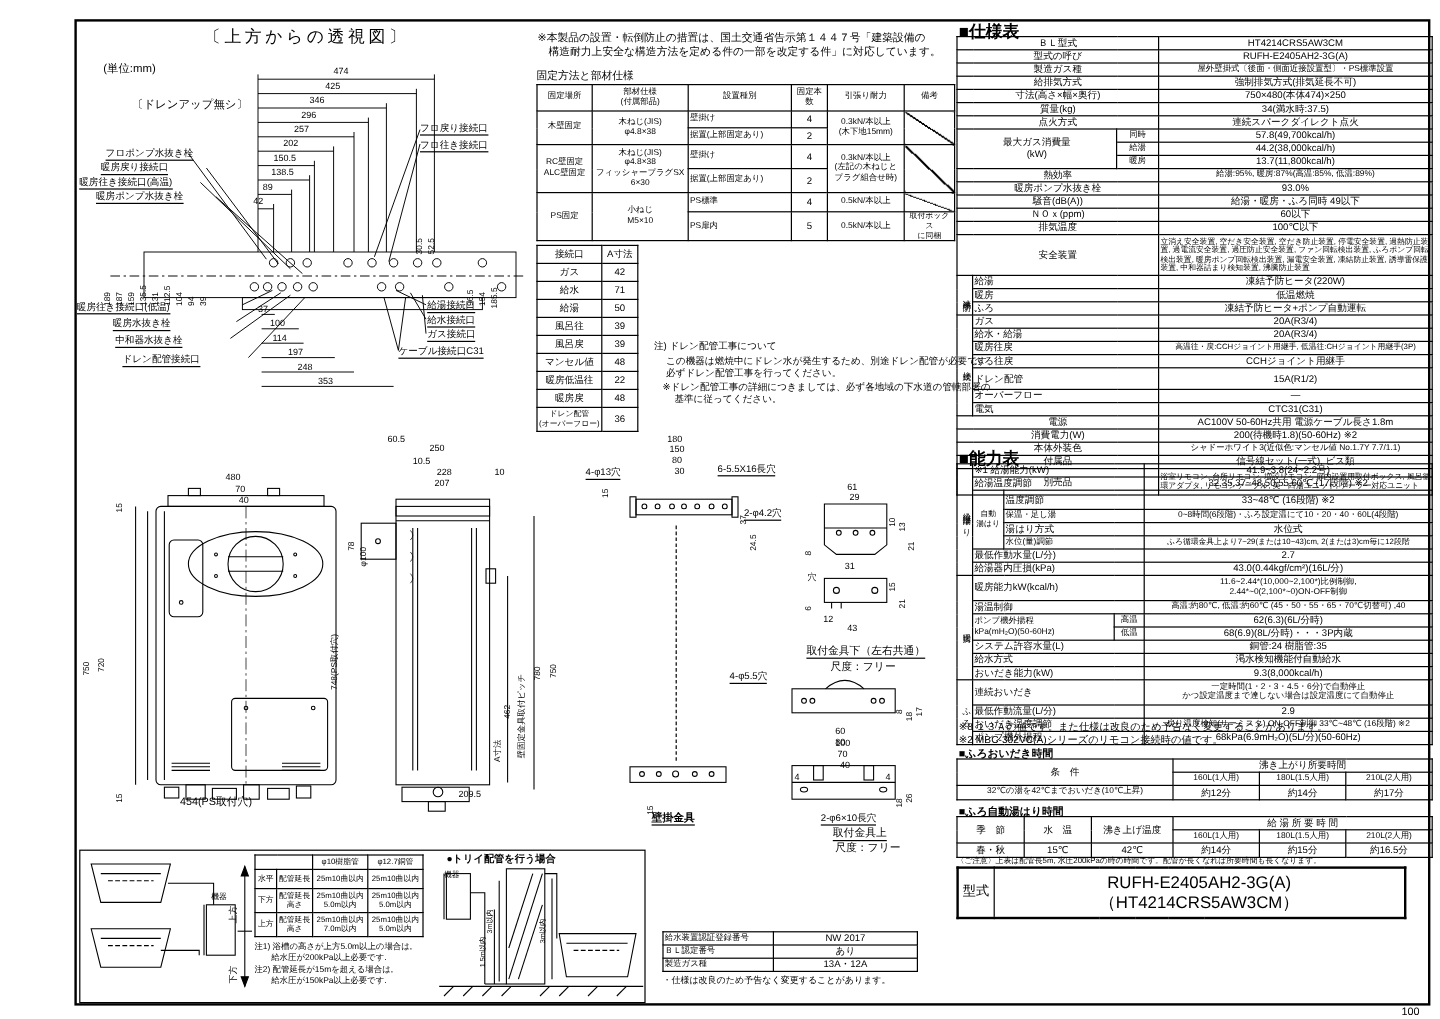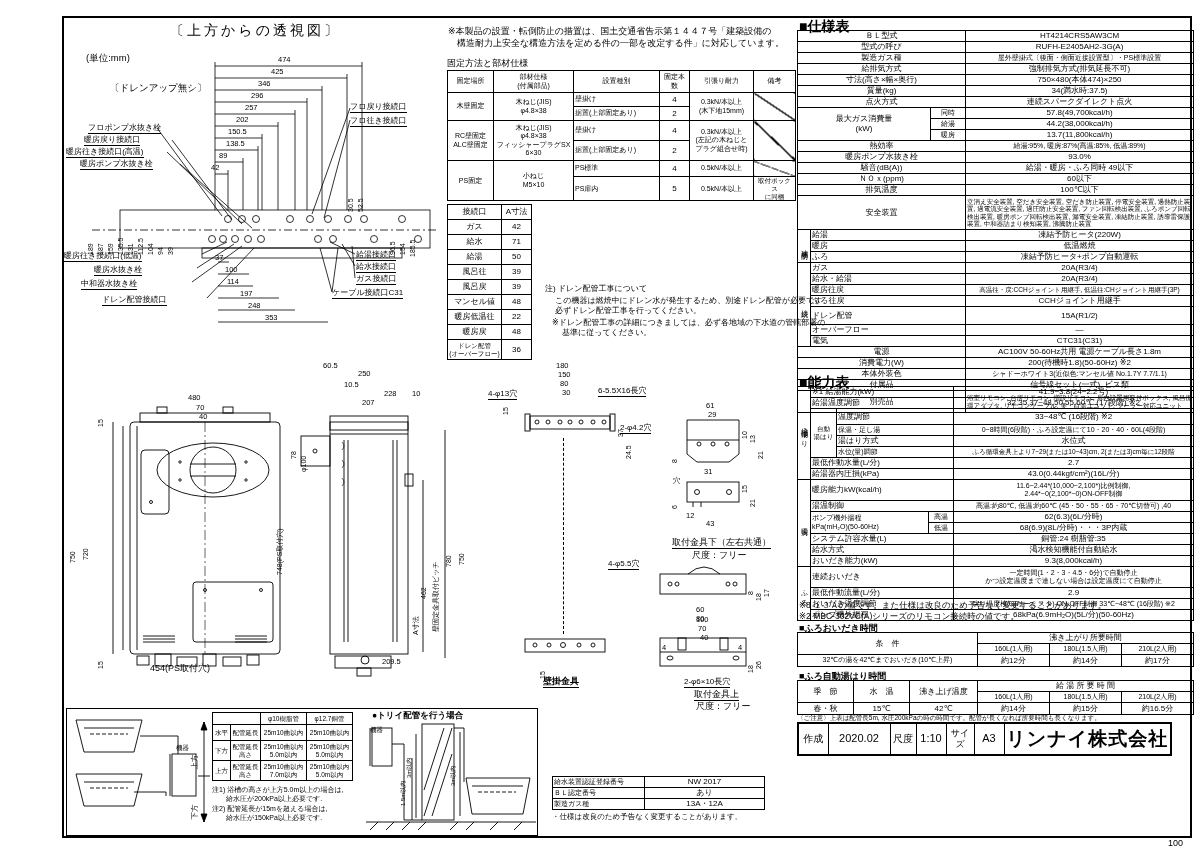--- a/index.html
+++ b/index.html
@@ -130,21 +130,21 @@
 <span class="d" style="left:227px;top:278px">114</span>
 <span class="d" style="left:240px;top:290px">197</span>
 <span class="d" style="left:248px;top:302px">248</span>
 <span class="d" style="left:265px;top:314px">353</span>
 <span class="lab" style="left:88px;top:124px">フロポンプ水抜き栓</span>
 <span class="lab" style="left:84px;top:136px">暖房戻り接続口</span>
 <span class="lab" style="left:66px;top:148px">暖房往き接続口(高温)</span>
 <span class="lab" style="left:80px;top:160px">暖房ポンプ水抜き栓</span>
 <span class="lab" style="left:64px;top:252px">暖房往き接続口(低温)</span>
 <span class="lab" style="left:94px;top:266px">暖房水抜き栓</span>
-<span class="lab" style="left:81px;top:280px">中和器水抜き栓</span>
+<span class="lab" style="left:96px;top:280px">中和器水抜き栓</span>
 <span class="lab" style="left:102px;top:296px">ドレン配管接続口</span>
 <span class="lab" style="left:350px;top:103px">フロ戻り接続口</span>
 <span class="lab" style="left:350px;top:117px">フロ往き接続口</span>
 <span class="lab" style="left:356px;top:251px">給湯接続口</span>
 <span class="lab" style="left:356px;top:263px">給水接続口</span>
 <span class="lab" style="left:356px;top:275px">ガス接続口</span>
 <span class="lab" style="left:332px;top:289px">ケーブル接続口C31</span>
 
 <svg class="abs" style="left:95px;top:390px" width="200" height="300" viewBox="0 0 200 300">
   <g stroke="#000" stroke-width="0.9" fill="none">
@@ -209,21 +209,21 @@
     <rect x="40" y="266" width="56" height="12"></rect>
         <rect x="62" y="278" width="14" height="8"></rect>
         <circle cx="70" cy="270" r="4"></circle>
     <line x1="150" y1="40" x2="150" y2="268"></line>
     <line x1="128" y1="90" x2="128" y2="262"></line>
   </g>
 </svg>
 <span class="d" style="left:323px;top:362px">60.5</span>
 <span class="d" style="left:358px;top:370px">250</span>
 <span class="d" style="left:344px;top:381px">10.5</span>
-<span class="d" style="left:384px;top:390px">228</span>
+<span class="d" style="left:364px;top:390px">228</span>
 <span class="d" style="left:362px;top:399px">207</span>
 <span class="d" style="left:412px;top:390px">10</span>
 <span class="r" style="left:297px;top:452px">78</span>
 <span class="r" style="left:307px;top:465px">φ100</span>
 <span class="r" style="left:452px;top:560px">780</span>
 <span class="r" style="left:465px;top:558px">750</span>
 <span class="r" style="left:427px;top:592px">462</span>
 <span class="r" style="left:419px;top:628px">A寸法</span>
 <span class="r" style="left:439px;top:625px">壁固定金具取付ピッチ</span>
 <span class="d" style="left:382px;top:658px">209.5</span>
@@ -770,28 +770,23 @@
   <colgroup>
         <col style="width:30px">
         <col style="width:62px">
         <col style="width:26px">
         <col style="width:30px">
         <col style="width:28px">
         <col style="width:30px">
         <col style="width:167px">
       </colgroup>
   <tbody>
-  <tr style="height:32px">
-    <td style="font-size:10px">作成</td>
-    <td style="font-size:11px">2020.02</td>
-    <td style="font-size:10px">尺度</td>
-    <td style="font-size:11px">1:10</td>
-    <td style="font-size:9px">サイズ</td>
-    <td style="font-size:11px">A3</td>
-    <td style="font-size:19px;font-weight:bold;letter-spacing:1px">リンナイ株式会社</td>
+  <tr style="height:42px">
+    <td style="font-size:11px">型式</td>
+    <td colspan="6"><div style="font-size:14px">RUFH-E2405AH2-3G(A)</div><div style="font-size:14px">（HT4214CRS5AW3CM）</div></td>
   </tr>
 </tbody>
     </table>
 <div class="txt" style="left:1168px;top:838px;font-size:9px">100</div>
 
 <div class="abs" style="left:66px;top:708px;width:470px;height:126px;border:1.5px solid #000"></div>
 <svg class="abs" style="left:70px;top:712px" width="140" height="120" viewBox="0 0 140 120">
   <g stroke="#000" stroke-width="0.9" fill="none">
     <polygon points="6,8 72,8 64,40 14,40"></polygon>
         <line x1="14" y1="16" x2="64" y2="16"></line>

